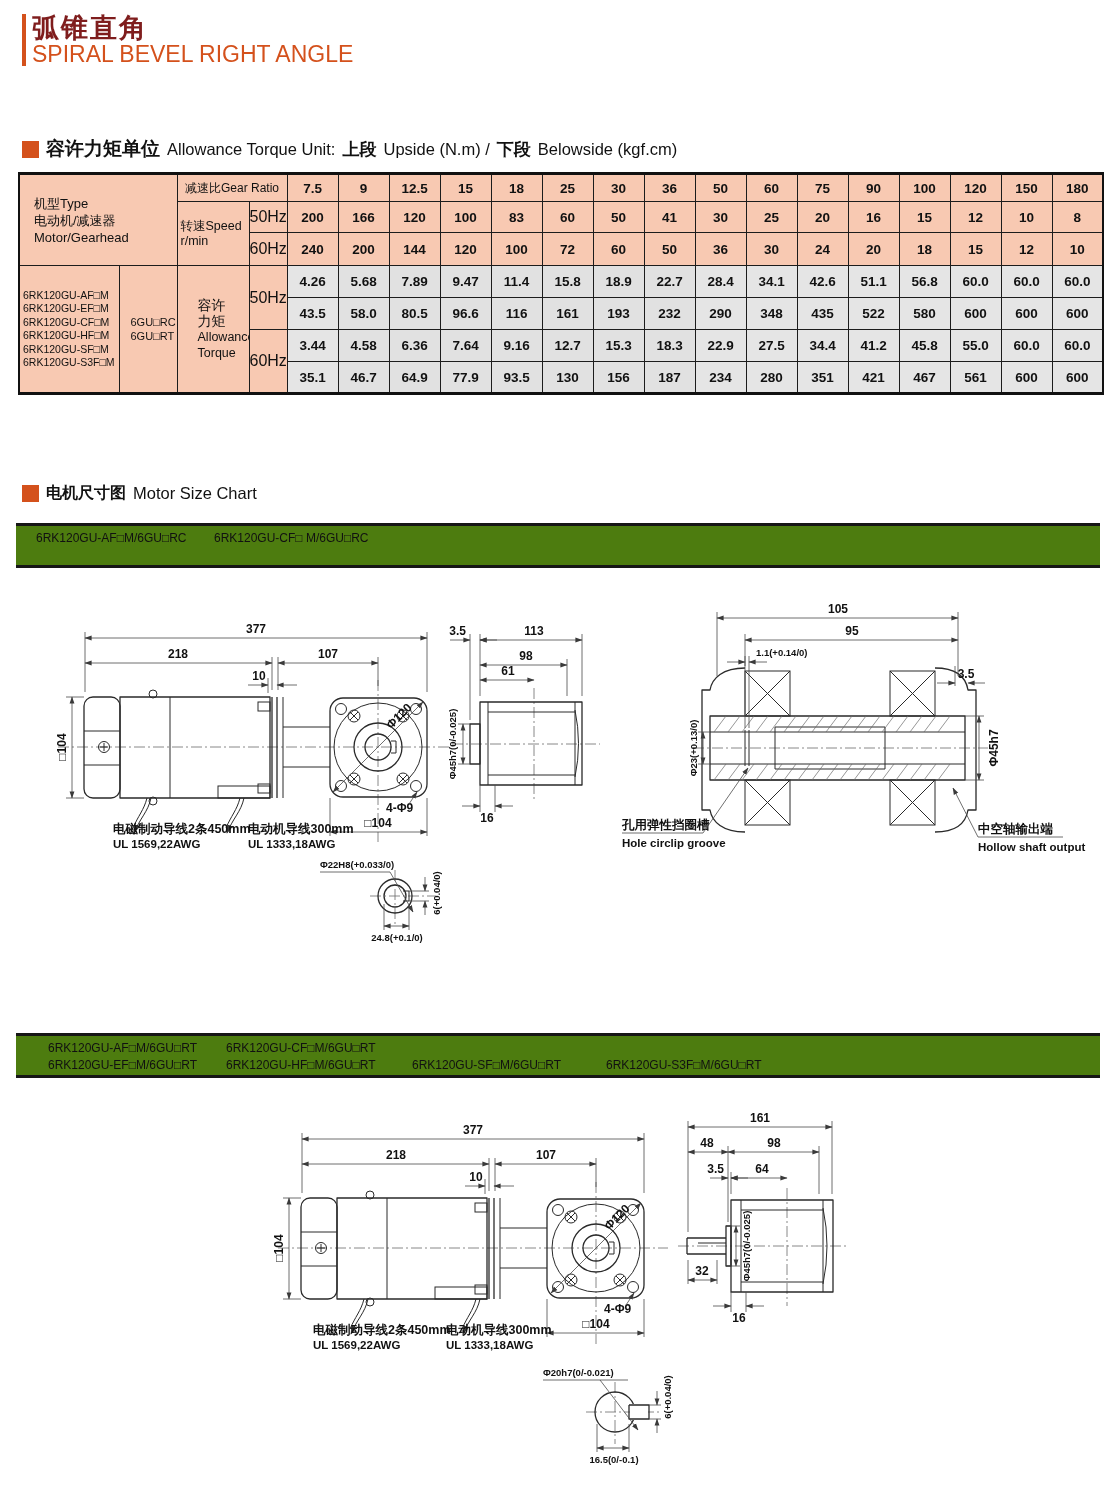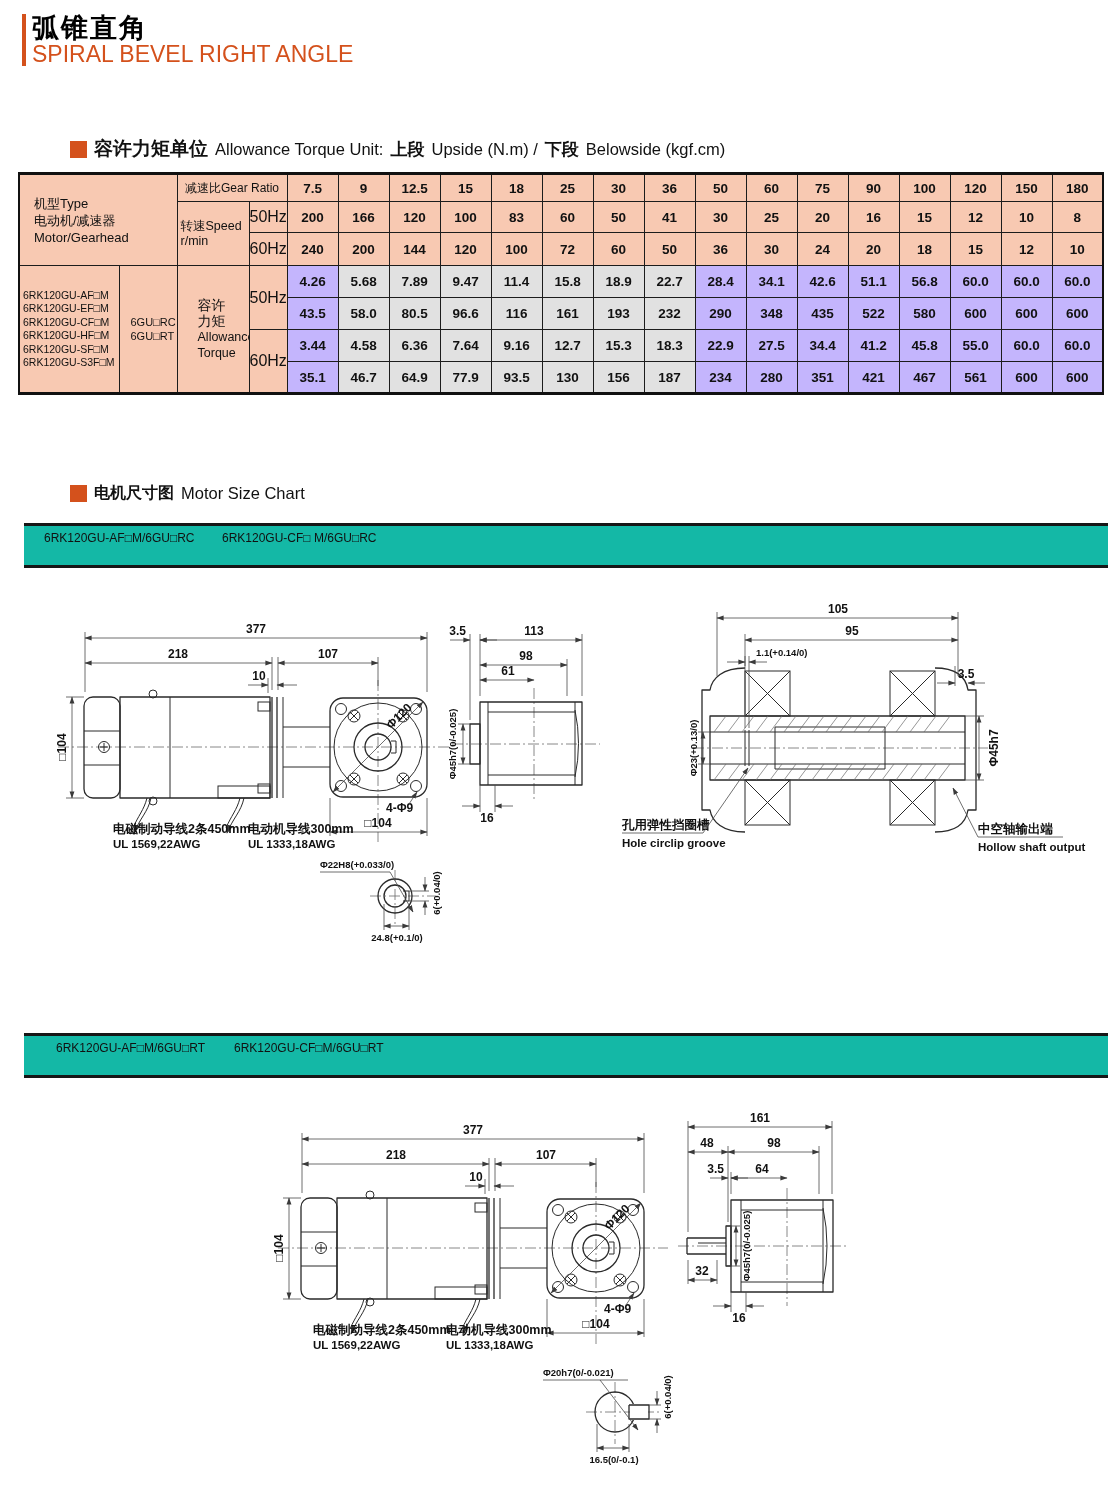--- a/index.html
+++ b/index.html
@@ -1,51 +1,51 @@
 <!DOCTYPE html>
 <html><head>
 <meta charset="utf-8">
 <style>
   html,body{margin:0;padding:0;}
   body{width:1120px;height:1494px;position:relative;background:#fff;
        font-family:"Liberation Sans","DejaVu Sans",sans-serif;color:#111;overflow:hidden;}
   .abs{position:absolute;}
   
   #title-bar{left:22px;top:14px;width:4px;height:52px;background:#d4511c;}
-  #title-zh{left:32px;top:10px;font-size:27px;font-weight:bold;color:#000000;letter-spacing:2px;}
+  #title-zh{left:32px;top:10px;font-size:27px;font-weight:bold;color:#7f1d1d;letter-spacing:2px;}
   #title-en{left:32px;top:41px;font-size:23px;font-weight:500;color:#d4511c;letter-spacing:0px;}
   
-  .sec-head{display:flex;align-items:center;gap:7px;white-space:nowrap;margin-left:48px;}
+  .sec-head{display:flex;align-items:center;gap:7px;white-space:nowrap;}
   .sq{width:17px;height:17px;background:#d4511c;flex:0 0 auto;}
   .sec-zh{font-size:19px;font-weight:bold;}
   .sec-en{font-size:16.5px;}
   .sec-en b{font-size:17px;}
   
   #torque-table{left:18px;top:172px;width:1084px;border-collapse:collapse;table-layout:fixed;
     border:2px solid #111;border-top:3px solid #111;border-bottom:3px solid #111;}
   #torque-table td{border:1px solid #1c1c1c;text-align:center;padding:0;overflow:hidden;}
   .r1{height:28px;} .r2{height:31px;} .r3{height:33px;} .rt{height:32px;}
   .pink{background:#f8c9b2;}
   .gray{background:#e1e1e1;}
-  .white{background:#c4b5fd;}
+  .white{background:#e5e5e5;}
   .num{font-size:13.5px;font-weight:bold;color:#111;}
   .lh{text-align:left !important;padding:2px 14px !important;font-size:13px;line-height:17px;}
   .ratio-label{font-size:12px;white-space:nowrap;}
   .speed-label{text-align:left !important;padding:0 3px !important;font-size:12.5px;line-height:15px;}
   .hz{font-size:16px;}
   .models{text-align:left !important;padding:1px 3px !important;}
   .models div{font-size:10.5px;line-height:13.5px;white-space:nowrap;}
   .gh{text-align:left !important;padding:0 11px !important;}
   .gh div{font-size:11px;line-height:14px;white-space:nowrap;}
   .allow{text-align:left !important;padding:0 20px !important;line-height:16px;}
   .allow .a-zh{font-size:14px;}
   .allow .a-en{font-size:12.5px;}
   tr.torque-first td{border-top:2px solid #111;}
   
-  .model-bar{left:24px;width:1084px;height:45px;background:#14b8a6;box-sizing:border-box;
+  .model-bar{left:16px;width:1084px;height:45px;background:#4d7c0f;box-sizing:border-box;
     border-top:3px solid #161616;border-bottom:3px solid #161616;padding:4px 0 0 20px;}
   .bar-row{display:grid;grid-template-columns:178px 186px 194px auto;font-size:12px;
     line-height:17px;white-space:nowrap;font-weight:500;}
   
   svg{position:absolute;left:0;}
   .o{stroke:#2a2a2a;stroke-width:1.3;fill:none;stroke-linejoin:round;}
   .o2{stroke:#2a2a2a;stroke-width:1;fill:none;}
   .dim{stroke:#4a4a4a;stroke-width:0.8;fill:none;}
   .cl{stroke:#6a6a6a;stroke-width:0.8;fill:none;stroke-dasharray:11 3 2 3;}
   .hatch{stroke:#6a6a6a;stroke-width:0.7;}
@@ -505,20 +505,26 @@
   </g>
 </svg>
 
 <div class="abs model-bar" style="top:1033px;padding-left:32px;">
   <div class="bar-row">
     <span>6RK120GU-AF□M/6GU□RT</span>
     <span>6RK120GU-CF□M/6GU□RT</span>
     <span></span>
     <span></span>
   </div>
+  <div class="bar-row">
+    <span>6RK120GU-EF□M/6GU□RT</span>
+    <span>6RK120GU-HF□M/6GU□RT</span>
+    <span>6RK120GU-SF□M/6GU□RT</span>
+    <span>6RK120GU-S3F□M/6GU□RT</span>
+  </div>
 </div>
 
 <svg style="top:1094px;" width="1120" height="400" viewBox="0 0 1120 400">
   <defs>
     <marker id="arB" viewBox="0 0 10 10" refX="9.2" refY="5" markerWidth="9" markerHeight="9" orient="auto-start-reverse">
       <path d="M0,1.6 L10,5 L0,8.4 z" fill="#3a3a3a"></path>
     </marker>
   </defs>
 
   <g>

